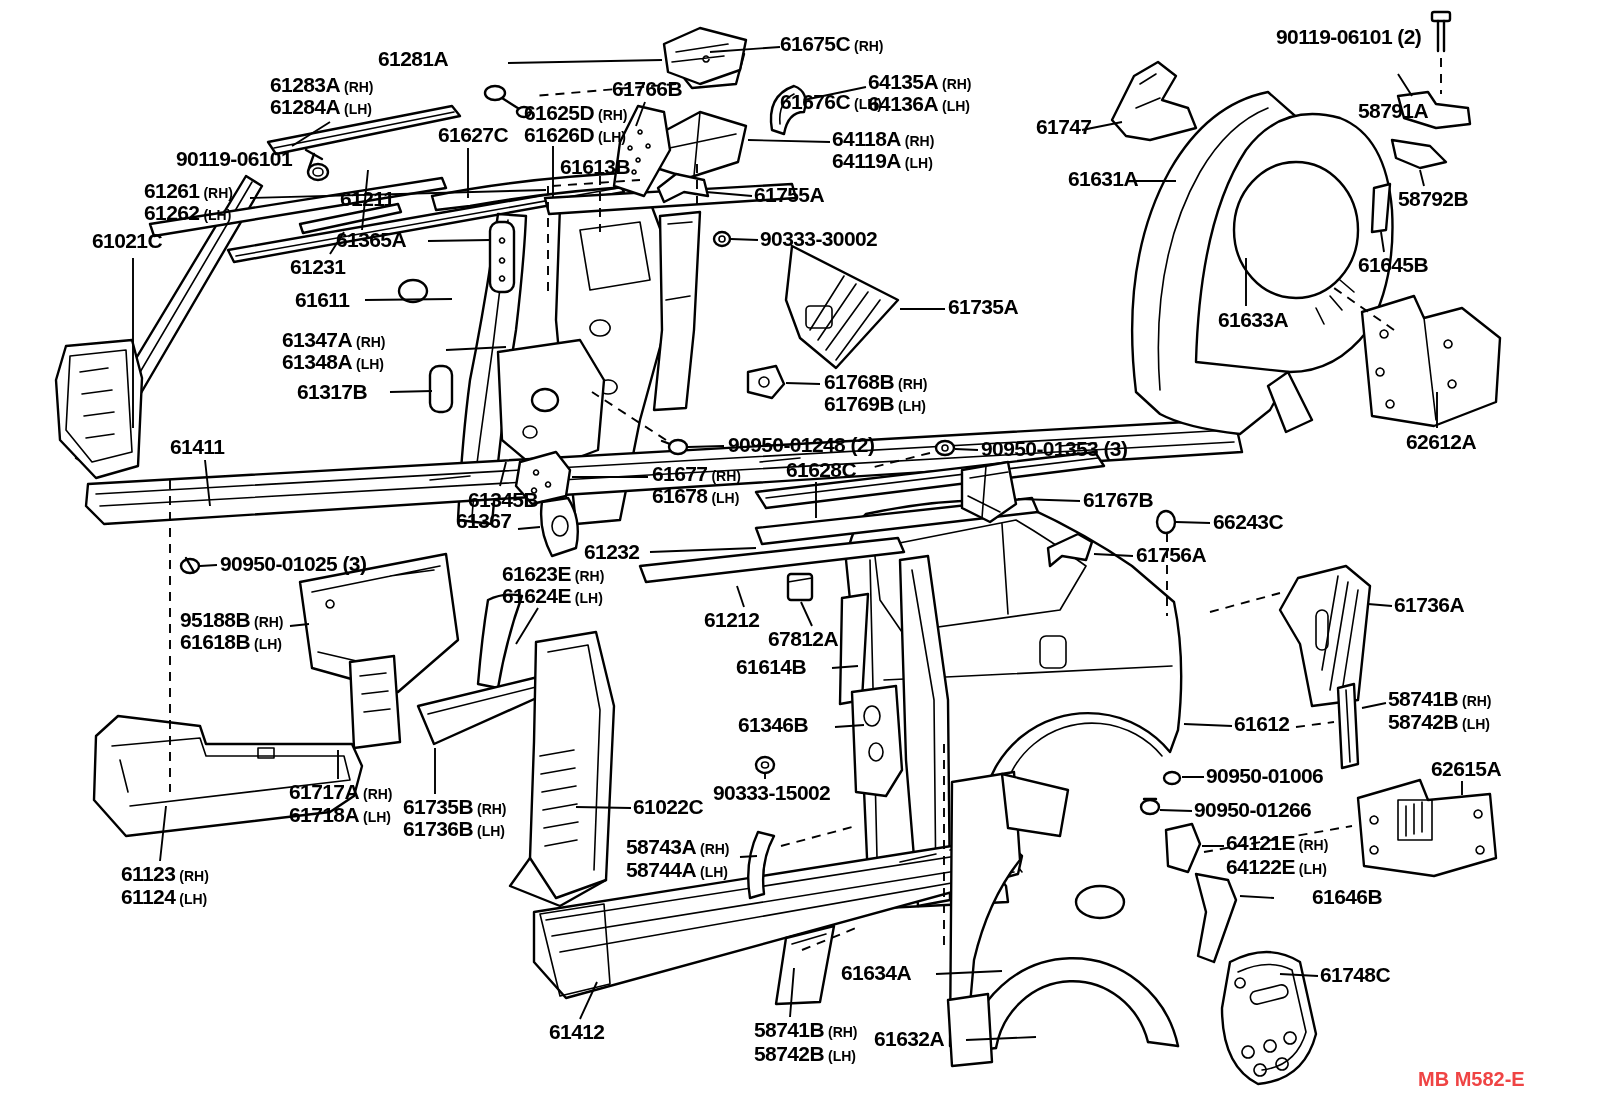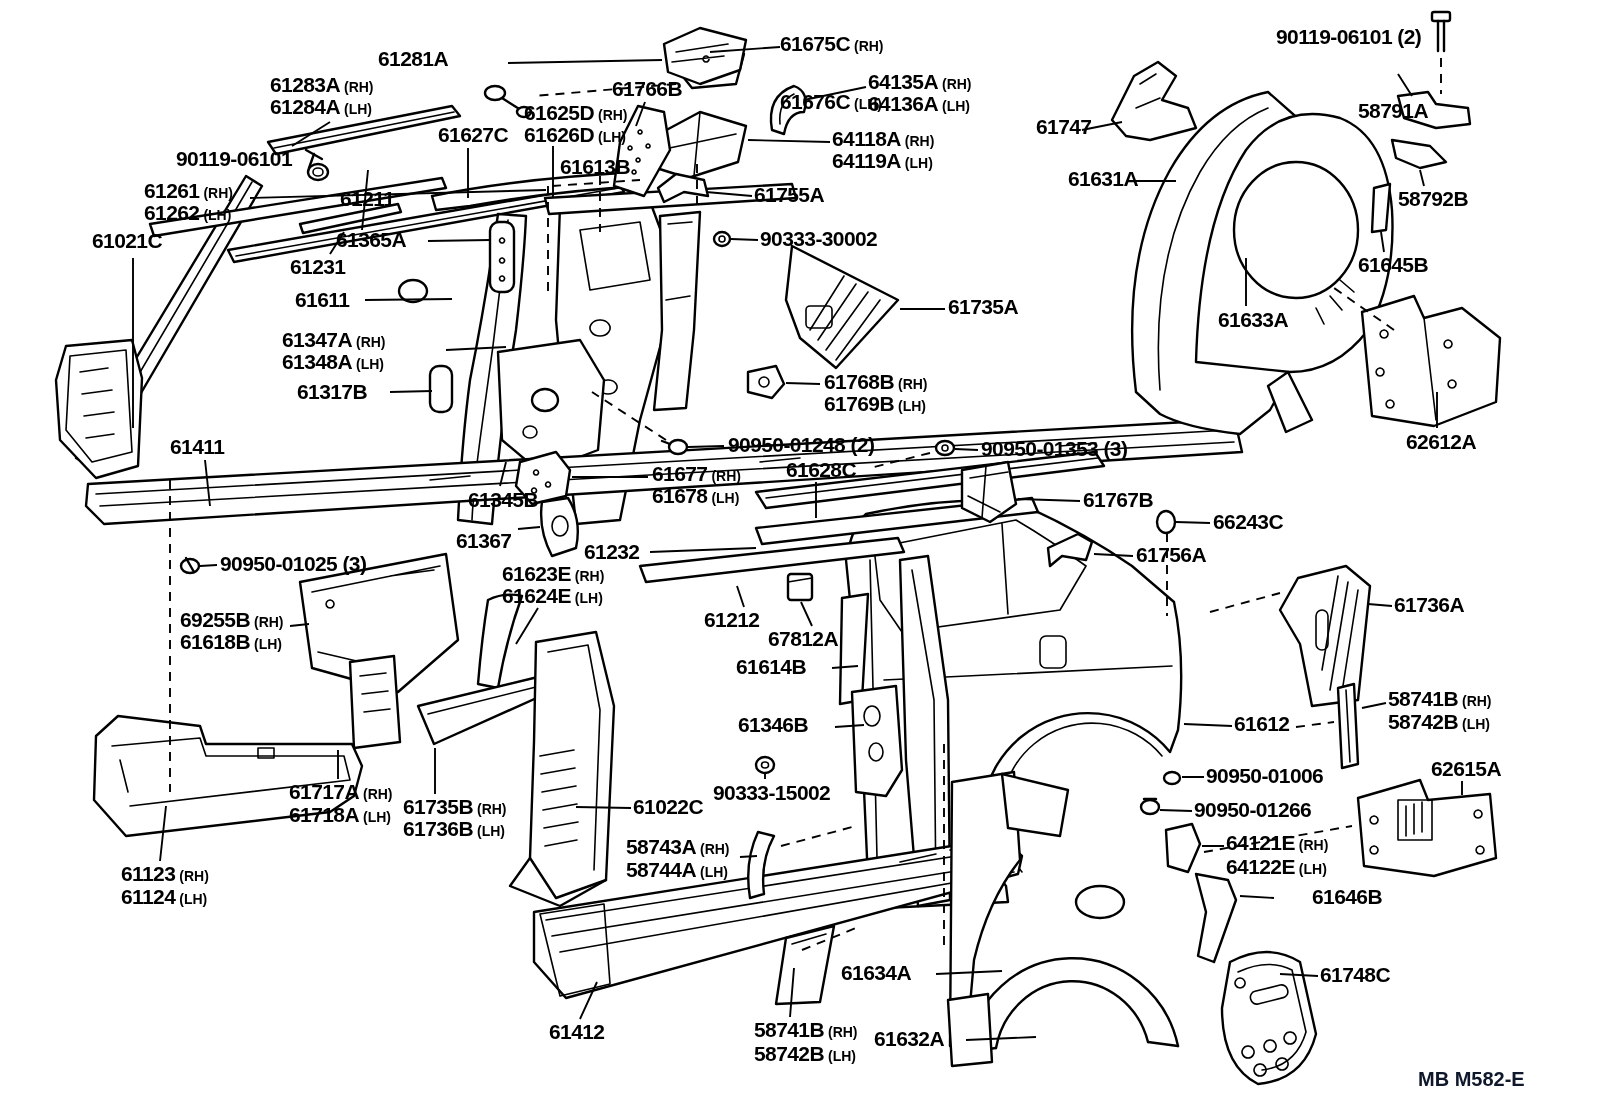--- a/index.html
+++ b/index.html
@@ -8,21 +8,21 @@
   .stage svg{position:absolute;left:0;top:0;}
   .s  {fill:none;stroke:#000;stroke-width:2.4;stroke-linejoin:round;stroke-linecap:round;}
   .sw {fill:#fff;stroke:#000;stroke-width:2.4;stroke-linejoin:round;stroke-linecap:round;}
   .thin{fill:none;stroke:#000;stroke-width:1.6;stroke-linejoin:round;stroke-linecap:round;}
   .ld {fill:none;stroke:#000;stroke-width:1.9;}
   .ldd{fill:none;stroke:#000;stroke-width:1.9;stroke-dasharray:9 7;}
   #labels{position:absolute;left:0;top:0;width:100%;height:100%;pointer-events:none;}
   .lbl{position:absolute;font-weight:bold;font-size:21px;line-height:1.0;color:#000;
        white-space:nowrap;letter-spacing:-0.6px;}
   .lbl .sub{font-size:14px;font-weight:bold;margin-left:4px;letter-spacing:0;}
-  .diagram-code{position:absolute;font-weight:bold;font-size:20px;color:#0f172a;letter-spacing:0;}
+  .diagram-code{position:absolute;font-weight:bold;font-size:20px;color:#ef4444;letter-spacing:0;}
 </style>
 </head>
 <body>
 
 <div class="stage">
 
 <svg viewBox="0 0 1600 1120" width="1600" height="1120">
 
   <g>
     <path class="sw" d="M246,176 L262,186 L96,470 L76,458 Z"></path>
@@ -388,26 +388,26 @@
       <div class="lbl" style="left: 728px; top: 434px;"><span class="num">90950-01248 (2)</span></div>
       <div class="lbl" style="left: 652px; top: 463px;"><span class="num">61677</span><span class="sub">(RH)</span></div>
       <div class="lbl" style="left: 652px; top: 485px;"><span class="num">61678</span><span class="sub">(LH)</span></div>
       <div class="lbl" style="left: 786px; top: 459px;"><span class="num">61628C</span></div>
       <div class="lbl" style="left: 981px; top: 438px;"><span class="num">90950-01353 (3)</span></div>
       <div class="lbl" style="left: 1083px; top: 489px;"><span class="num">61767B</span></div>
       <div class="lbl" style="left: 1213px; top: 511px;"><span class="num">66243C</span></div>
       <div class="lbl" style="left: 1136px; top: 544px;"><span class="num">61756A</span></div>
       <div class="lbl" style="left: 170px; top: 436px;"><span class="num">61411</span></div>
       <div class="lbl" style="left: 468px; top: 489px;"><span class="num">61345B</span></div>
-      <div class="lbl" style="left: 456px; top: 530px; text-align: center;"><span class="num">61367</span></div>
+      <div class="lbl" style="left: 456px; top: 510px; text-align: center;"><span class="num">61367</span></div>
       <div class="lbl" style="left: 584px; top: 541px;"><span class="num">61232</span></div>
       <div class="lbl" style="left: 502px; top: 563px;"><span class="num">61623E</span><span class="sub">(RH)</span></div>
       <div class="lbl" style="left: 502px; top: 585px;"><span class="num">61624E</span><span class="sub">(LH)</span></div>
       <div class="lbl" style="left: 220px; top: 553px;"><span class="num">90950-01025 (3)</span></div>
-      <div class="lbl" style="left: 180px; top: 609px;"><span class="num">69255B</span><span class="sub">(RH)</span></div>
+      <div class="lbl" style="left: 180px; top: 609px;"><span class="num">95188B</span><span class="sub">(RH)</span></div>
       <div class="lbl" style="left: 180px; top: 631px;"><span class="num">61618B</span><span class="sub">(LH)</span></div>
       <div class="lbl" style="left: 704px; top: 609px;"><span class="num">61212</span></div>
       <div class="lbl" style="left: 768px; top: 628px;"><span class="num">67812A</span></div>
       <div class="lbl" style="left: 736px; top: 656px;"><span class="num">61614B</span></div>
       <div class="lbl" style="left: 738px; top: 714px;"><span class="num">61346B</span></div>
       <div class="lbl" style="left: 713px; top: 782px;"><span class="num">90333-15002</span></div>
       <div class="lbl" style="left: 633px; top: 796px;"><span class="num">61022C</span></div>
       <div class="lbl" style="left: 626px; top: 836px;"><span class="num">58743A</span><span class="sub">(RH)</span></div>
       <div class="lbl" style="left: 626px; top: 859px;"><span class="num">58744A</span><span class="sub">(LH)</span></div>
       <div class="lbl" style="left: 289px; top: 781px;"><span class="num">61717A</span><span class="sub">(RH)</span></div>

